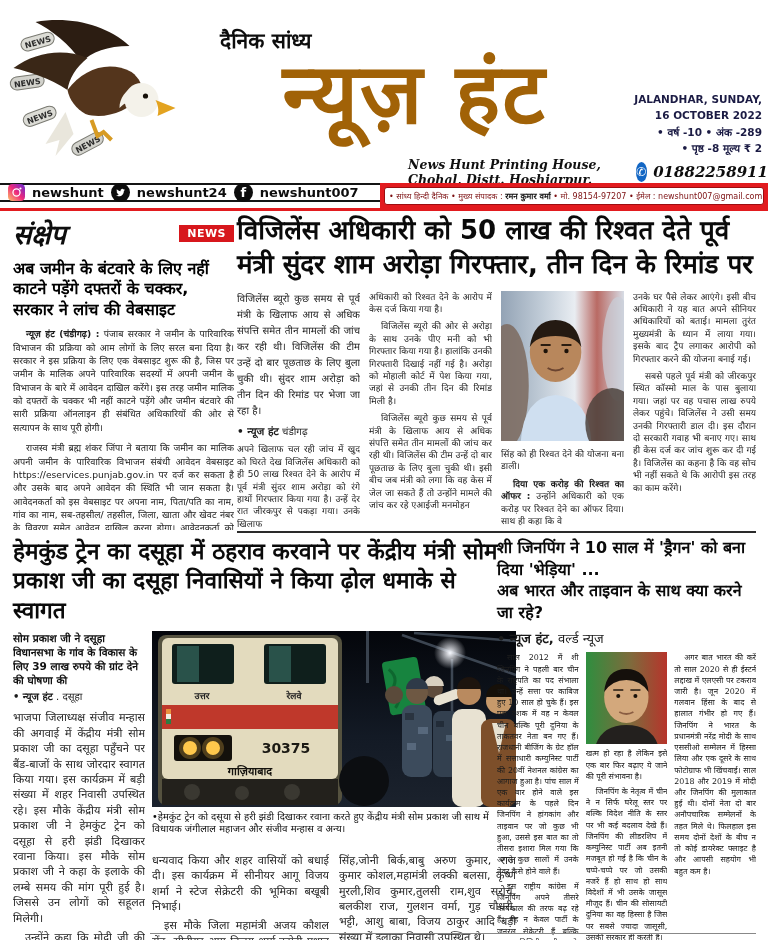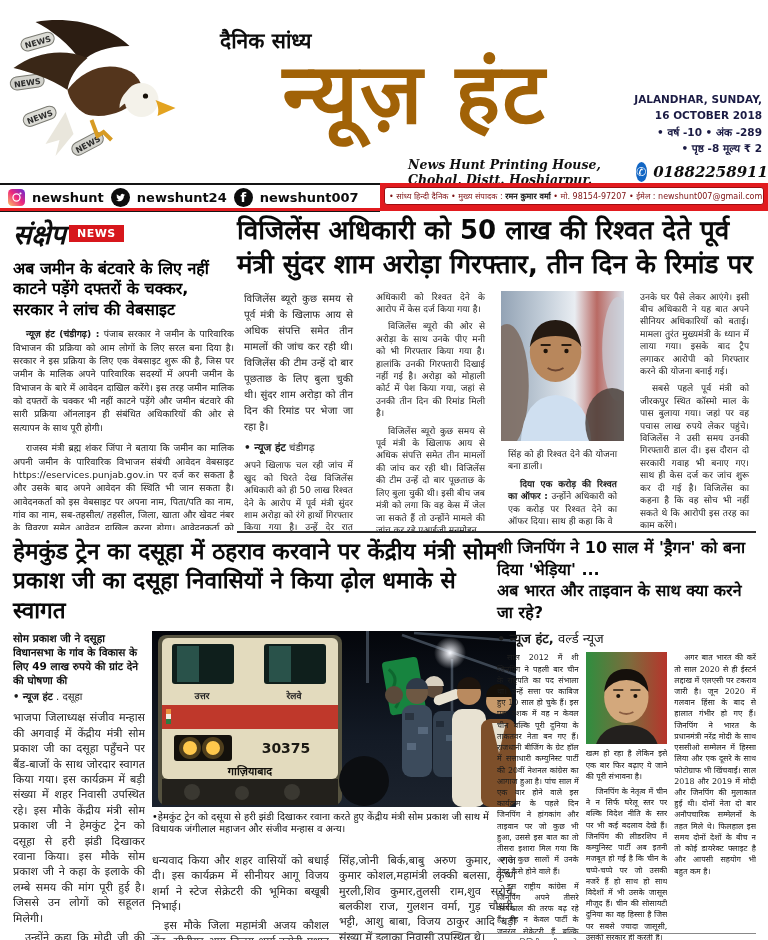--- a/index.html
+++ b/index.html
@@ -13,51 +13,51 @@
   .edition{position:absolute;right:6px;top:91px;text-align:right;font-size:10.5px;
            font-weight:bold;color:#1b1b44;line-height:1.55;}
   .printer-row{position:absolute;left:408px;top:157px;display:flex;align-items:center;gap:6px;}
   .printer-text{font-family:"DejaVu Serif",serif;font-style:italic;font-weight:bold;
                 font-size:12.5px;color:#111;}
   .phone-badge{width:20px;height:20px;border-radius:50%;background:#1266c4;color:#fff;
                display:flex;align-items:center;justify-content:center;font-size:12px;}
   .phone-number{font-family:"DejaVu Serif",serif;font-style:italic;font-weight:bold;
                 font-size:15px;color:#0d0d0d;}
   
-  .social-strip{position:absolute;left:0;top:183px;width:380px;height:29px;background:#fff;
+  .social-strip{position:absolute;left:0;top:183px;width:380px;height:19px;background:#fff;
                 border-top:2px solid #141414;border-bottom:2px solid #141414;box-sizing:border-box;
                 display:flex;align-items:center;gap:7px;padding-left:8px;}
   .handle{font-size:13px;font-weight:bold;color:#0d0d0d;}
   .circle-icon{width:19px;height:19px;border-radius:50%;background:#0d0d0d;color:#fff;
                display:flex;align-items:center;justify-content:center;flex:0 0 auto;}
   .fb-f{font-size:13px;font-weight:bold;}
   .info-bar{position:absolute;left:380px;top:183px;width:388px;height:25px;background:#e21b1f;
             display:flex;align-items:center;padding:0 4px;box-sizing:border-box;}
   .info-inner{background:#fff;border:1.5px solid #9e0d10;border-radius:3px;width:100%;
               font-size:8px;color:#7c1012;padding:2.5px 4px;white-space:nowrap;overflow:hidden;
               box-sizing:border-box;}
   .info-inner b{color:#111;}
   .red-rule{position:absolute;left:0;top:208px;width:768px;height:3px;background:#e21b1f;}
   
   .brief{position:absolute;left:13px;top:215px;width:221px;height:315px;overflow:hidden;}
-  .brief-head{display:flex;align-items:center;gap:3px;}
+  .brief-head{display:flex;align-items:center;gap:3px;justify-content:space-between;}
   .brief-title{font-family:"DejaVu Serif",serif;font-style:italic;font-weight:bold;
                font-size:27px;color:#0d0d0d;}
   .news-badge{background:#d7171c;color:#fff;font-weight:bold;font-size:11px;
               padding:2px 8px;letter-spacing:.5px;}
   .brief-headline{margin-top:7px;font-size:16px;font-weight:bold;line-height:1.28;color:#000;}
   .brief-body p{font-size:9.2px;line-height:1.45;text-align:justify;margin:7px 0 0;
                 text-indent:13px;color:#1c1c1c;}
   .brief-body .lead-in{font-weight:bold;}
   
   .lead{position:absolute;left:237px;top:214px;width:519px;}
   .lead-headline{font-size:26px;font-weight:bold;line-height:1.3;color:#0a0a0a;}
   .lead-cols{display:flex;gap:9px;margin-top:9px;height:242px;overflow:hidden;}
   .lcol{flex:1;font-size:9px;line-height:1.38;text-align:justify;color:#1c1c1c;overflow:hidden;}
-  .lcol p{margin:0 7px 5px;}
+  .lcol p{margin:0 0 5px;}
   .lcol p.ind{text-indent:12px;}
   .intro{font-size:10px;line-height:1.6;}
   .byline{font-size:10px;margin:7px 0;}
   .byline b{font-size:10.5px;}
   .photo-frame{width:100%;margin-bottom:4px;}
   .offer b{font-weight:bold;}
   .section-rule{position:absolute;left:237px;top:531px;width:519px;height:1.5px;background:#2a2a2a;}
   
   .train{position:absolute;left:13px;top:537px;width:503px;}
   .train-headline{font-size:22.5px;font-weight:bold;line-height:1.3;color:#0a0a0a;}
@@ -115,21 +115,21 @@
       <path d="M128 70 C118 74 112 82 112 92 C118 86 126 82 134 84 Z" fill="#f4f2ea"></path>
       <circle cx="134" cy="84" r="17" fill="#f4f2ea"></circle>
       <path d="M148 84 L168 92 L150 100 C152 94 150 88 148 84 Z" fill="#e3a320"></path>
       <circle cx="138" cy="80" r="2.6" fill="#151008"></circle>
       <path d="M84 104 L90 120 L96 116 L104 124" stroke="#d79b23" stroke-width="4" fill="none"></path>
     </svg>
     <div class="tagline">दैनिक सांध्य</div>
     <div class="paper-title">न्यूज़ हंट</div>
     <div class="edition">
       <div>JALANDHAR, SUNDAY,</div>
-      <div>16 OCTOBER 2018</div>
+      <div>16 OCTOBER 2022</div>
       <div>• वर्ष -10  • अंक -289</div>
       <div>• पृष्ठ -8  मूल्य ₹ 2</div>
     </div>
     <div class="printer-row">
       <span class="printer-text">News Hunt Printing House, Chohal, Distt. Hoshiarpur.</span>
       <span class="phone-badge">✆</span>
       <span class="phone-number">01882258911</span>
     </div>
   </div>
 
@@ -224,21 +224,21 @@
         <p class="ind">सबसे पहले पूर्व मंत्री को जीरकपुर स्थित कॉस्मो माल के पास बुलाया गया। जहां पर वह पचास लाख रुपये लेकर पहुंचे। विजिलेंस ने उसी समय उनकी गिरफ्तारी डाल दी। इस दौरान दो सरकारी गवाह भी बनाए गए। साथ ही केस दर्ज कर जांच शुरू कर दी गई है। विजिलेंस का कहना है कि वह सोच भी नहीं सकते थे कि आरोपी इस तरह का काम करेंगे।</p>
       </div>
     </div>
   </div>
   <div class="section-rule"></div>
 
   <div class="train">
     <div class="train-headline">हेमकुंड ट्रेन का दसूहा में ठहराव करवाने पर केंद्रीय मंत्री सोम प्रकाश जी का दसूहा निवासियों ने किया ढ़ोल धमाके से स्वागत</div>
     <div class="train-main">
       <div class="train-left">
-        <div class="train-subhead">सोम प्रकाश जी ने दसूहा विधानसभा के गांव के विकास के लिए 49 लाख रुपये की ग्रांट देने की घोषणा की</div>
+        <div class="train-subhead">सोम प्रकाश जी ने दसूहा विधानसभा के गांव के विकास के लिए 39 लाख रुपये की ग्रांट देने की घोषणा की</div>
         <p class="train-byline"><b>• न्यूज हंट</b> <span>. दसूहा</span></p>
         <p class="body">भाजपा जिलाध्यक्ष संजीव मन्हास की अगवाई में केंद्रीय मंत्री सोम प्रकाश जी का दसूहा पहुँचने पर बैंड-बाजों के साथ जोरदार स्वागत किया गया। इस कार्यक्रम में बड़ी संख्या में शहर निवासी उपस्थित रहे। इस मौके केंद्रीय मंत्री सोम प्रकाश जी ने हेमकुंट ट्रेन को दसूहा से हरी झंडी दिखाकर रवाना किया। इस मौके सोम प्रकाश जी ने कहा के इलाके की लम्बे समय की मांग पूरी हुई है। जिससे उन लोगों को सहूलत मिलेगी।</p>
         <p class="body ind">उन्होंने कहा कि मोदी जी की सरकार देश की तरक्की के लिए बचनबद्ध है। सोम प्रकाश जी ने दसूहा हल्के के गांव के विकास के लिए 55 लाख रुपये देने की घोषणा की। इस मौके जिला अध्यक्ष संजीव मन्हास और विधायक जंगी लाल महाजन ने कहा कि अब हेमकुंट ट्रेन का दसूहा ठहराव होने पर दसूहा से हरिद्वार ऋषिकेश जाने के लिए यात्रियों को अधिक सहूलत होगी। मन्हास ने शहर वासियों की ओर से केंद्रीय मंत्री सोम प्रकाश जी का</p>
       </div>
       <svg class="train-photo" viewBox="0 0 364 176" preserveAspectRatio="none">
         <defs>
           <linearGradient id="night" x1="0" y1="0" x2="0" y2="1">
             <stop offset="0" stop-color="#04060b"></stop>
               <stop offset=".6" stop-color="#131a25"></stop>
               <stop offset="1" stop-color="#1b222d"></stop>

